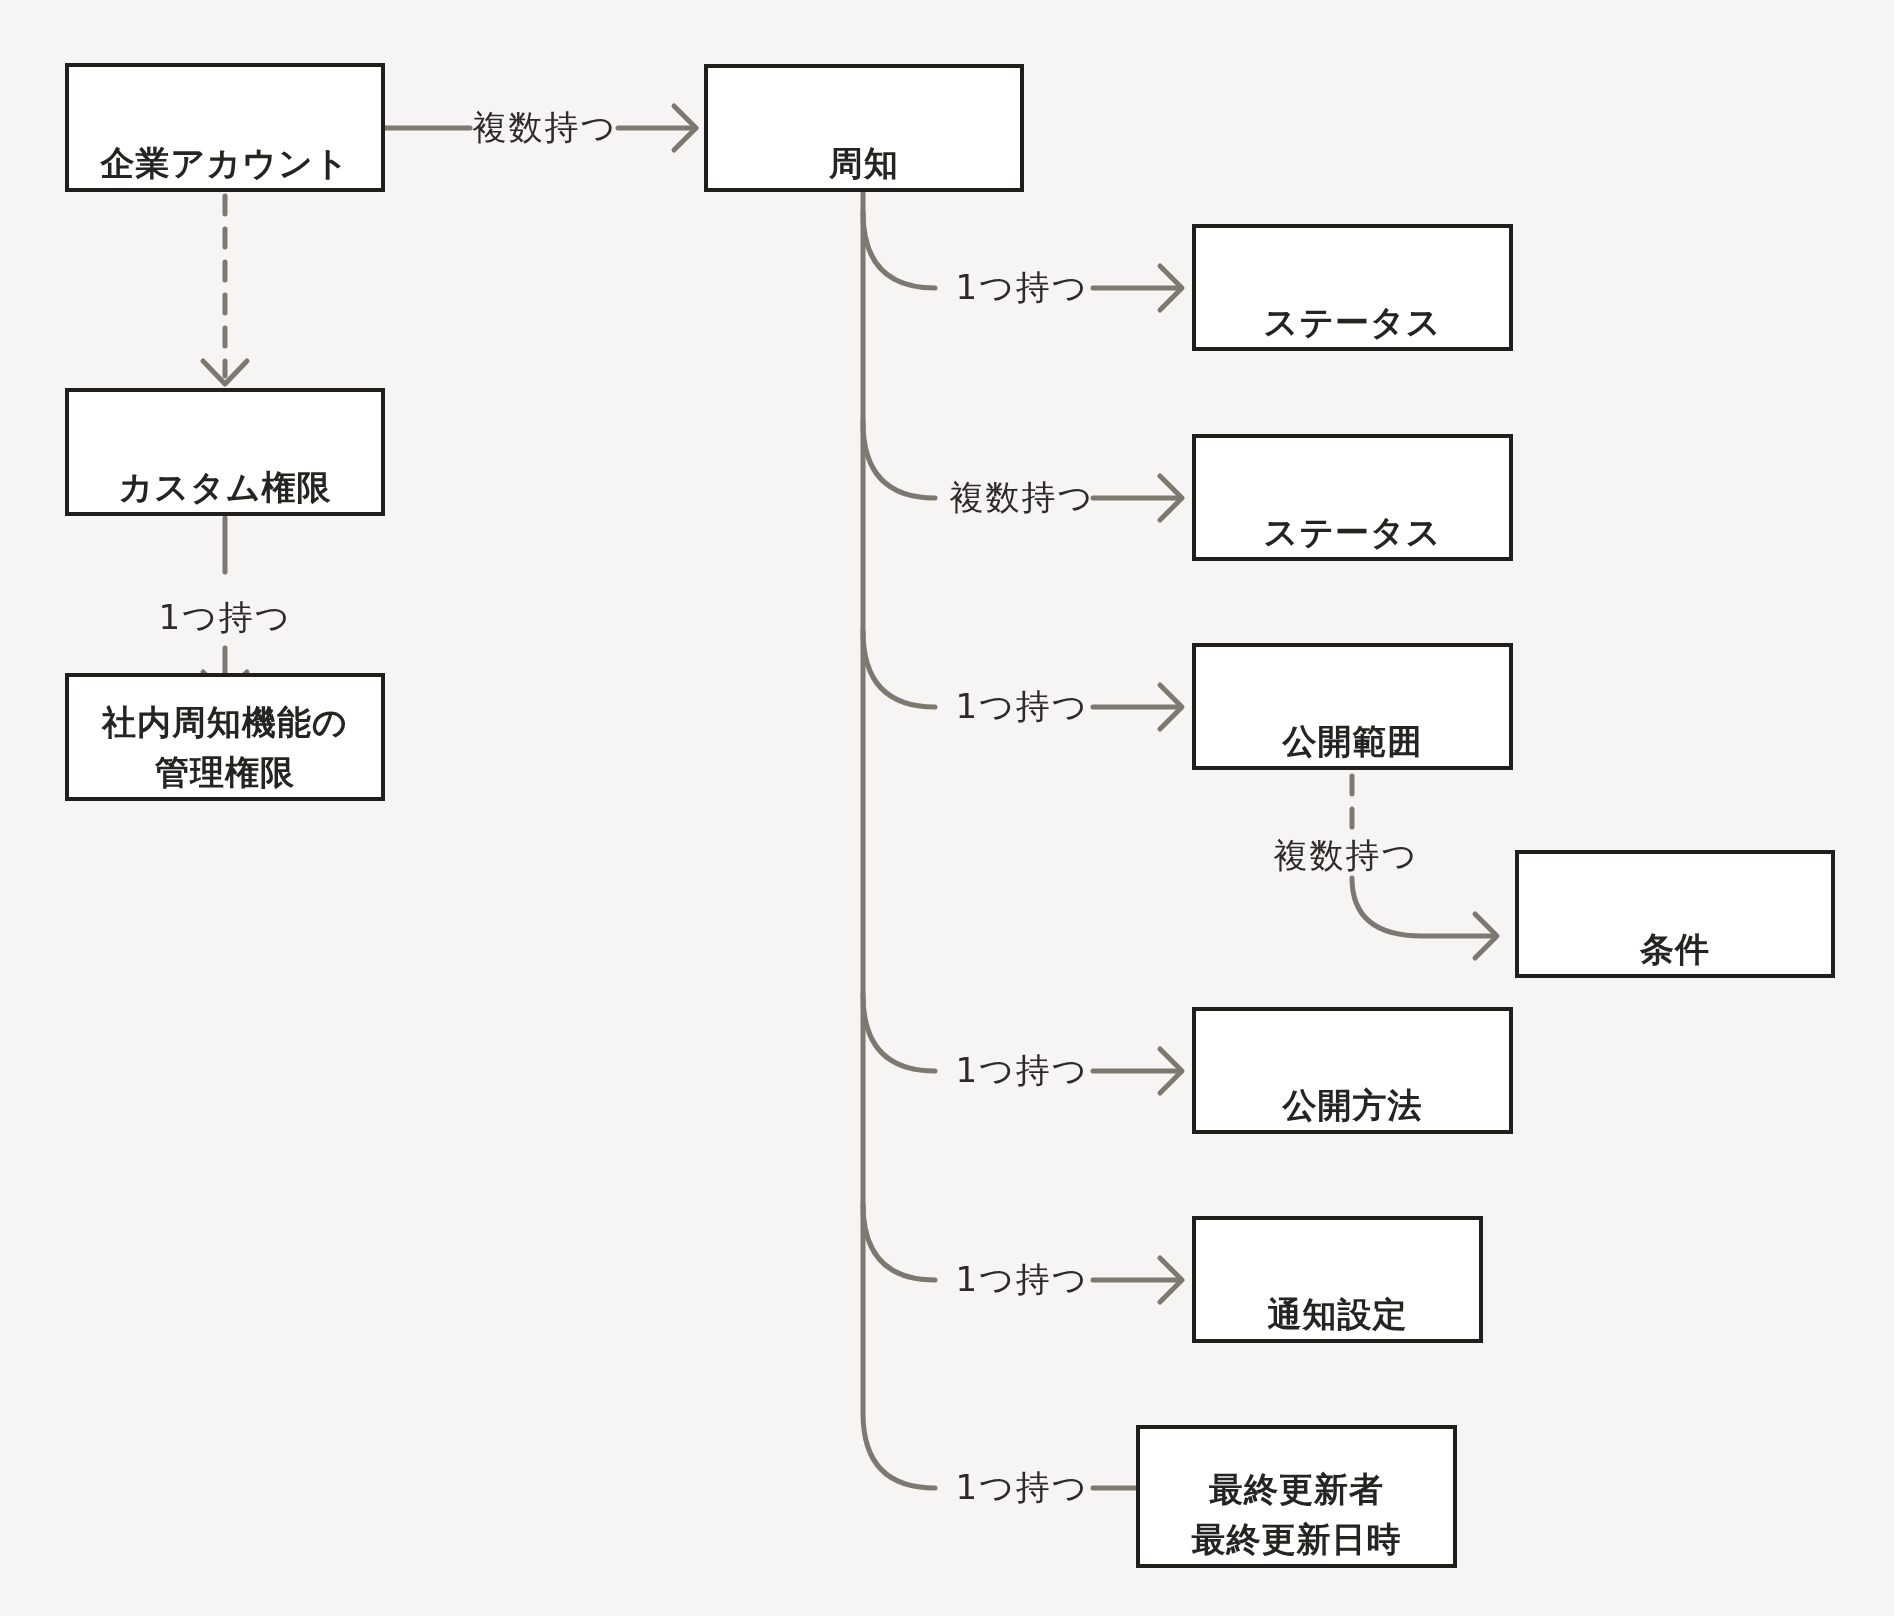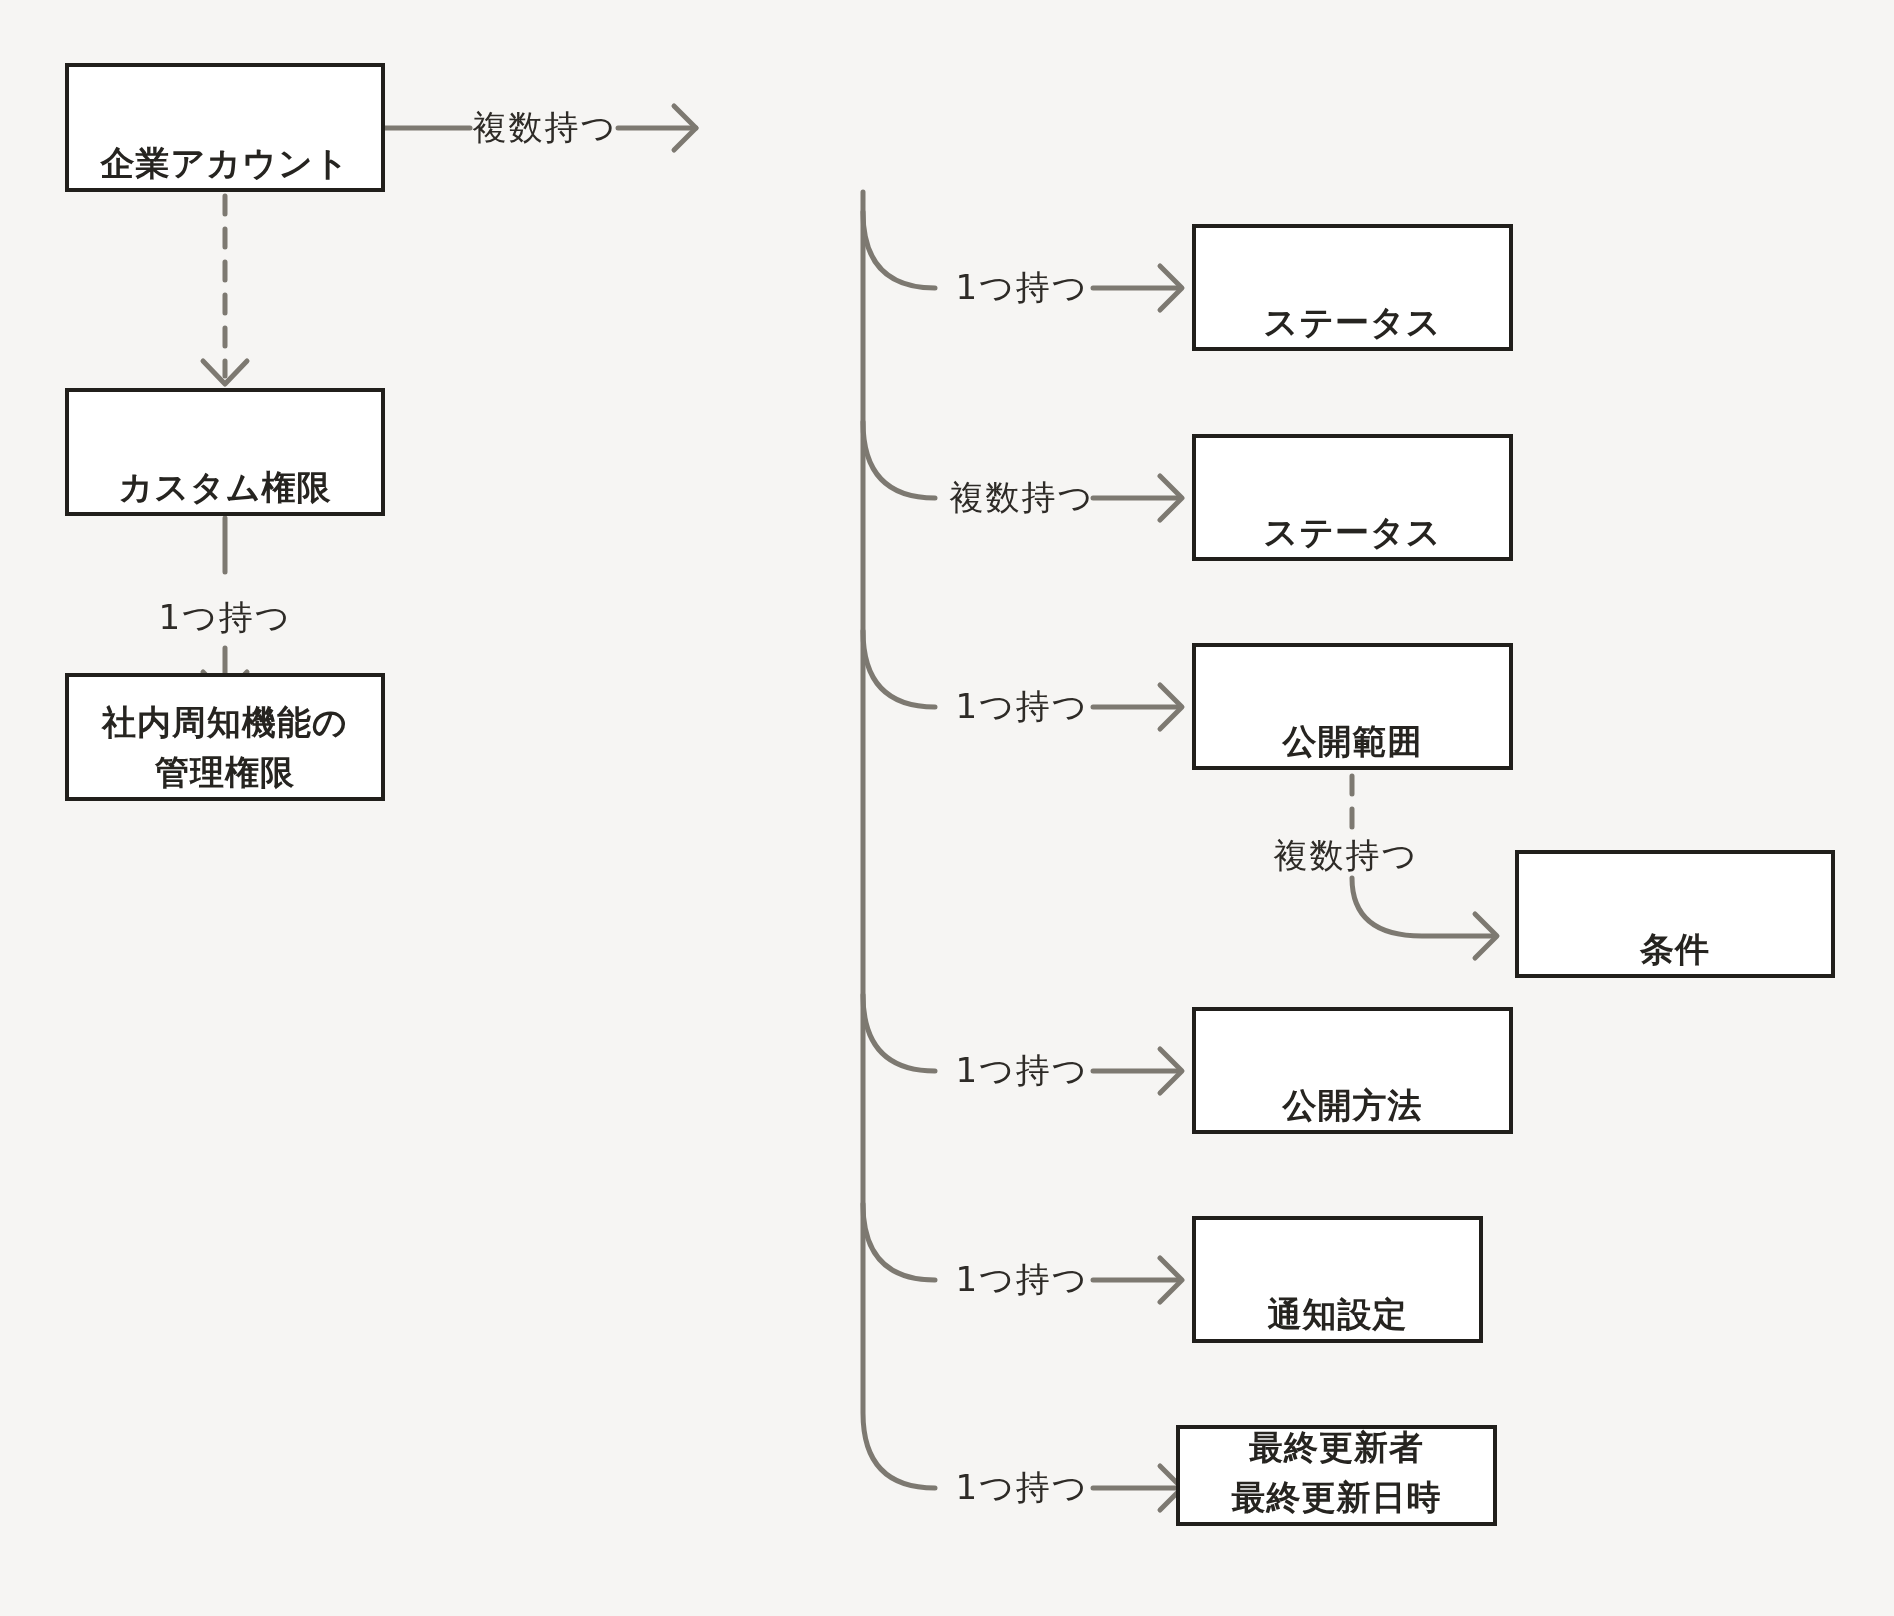--- a/index.html
+++ b/index.html
@@ -101,20 +101,23 @@
 
     <path class="dashed" d="M1352 776 V828"></path>
     <path d="M1352 878 Q1352 936 1422 936 L1493 936"></path>
     <path d="M1475 914 L1497 936 L1475 958"></path>
   </svg>
 
   <div class="node" style="left:65px;top:63px;width:320px;height:129px">
     <span>企業アカウント</span>
   </div>
 
+  <div class="node" style="left:704px;top:64px;width:320px;height:128px">
+    <span>周知</span>
+  </div>
 
   <div class="node" style="left:65px;top:388px;width:320px;height:128px">
     <span>カスタム権限</span>
   </div>
 
   <div class="node" style="left:65px;top:673px;width:320px;height:128px">
     <span>社内周知機能の
 管理権限</span>
   </div>
 
@@ -135,21 +138,21 @@
   </div>
 
   <div class="node" style="left:1192px;top:1007px;width:321px;height:127px">
     <span>公開方法</span>
   </div>
 
   <div class="node" style="left:1192px;top:1216px;width:291px;height:127px">
     <span>通知設定</span>
   </div>
 
-  <div class="node" style="left:1176px;top:1425px;width:321px;height:101px">
+  <div class="node" style="left:1136px;top:1425px;width:321px;height:143px">
     <span>最終更新者
 最終更新日時</span>
   </div>
 
   <div class="edge-label" style="left:545px;top:128px">複数持つ</div>
   <div class="edge-label" style="left:225px;top:618px">1つ持つ</div>
   <div class="edge-label" style="left:1022px;top:288px">1つ持つ</div>
   <div class="edge-label" style="left:1022px;top:498px">複数持つ</div>
   <div class="edge-label" style="left:1022px;top:707px">1つ持つ</div>
   <div class="edge-label" style="left:1346px;top:856px">複数持つ</div>

